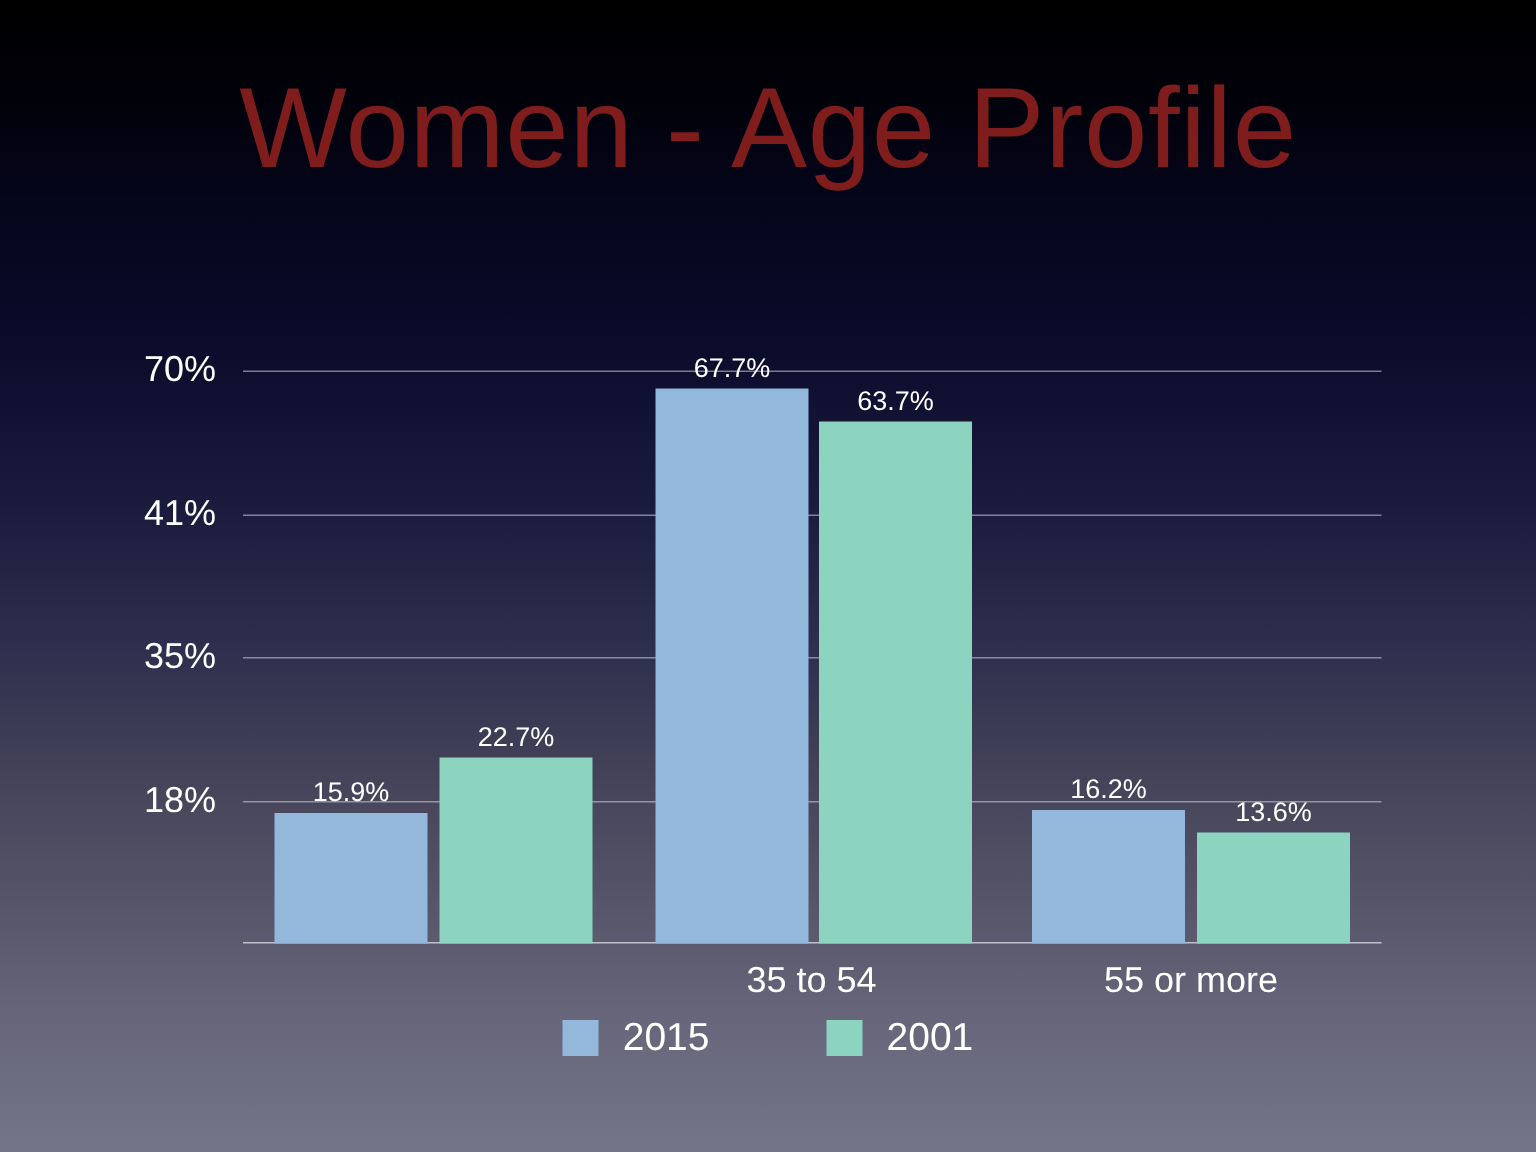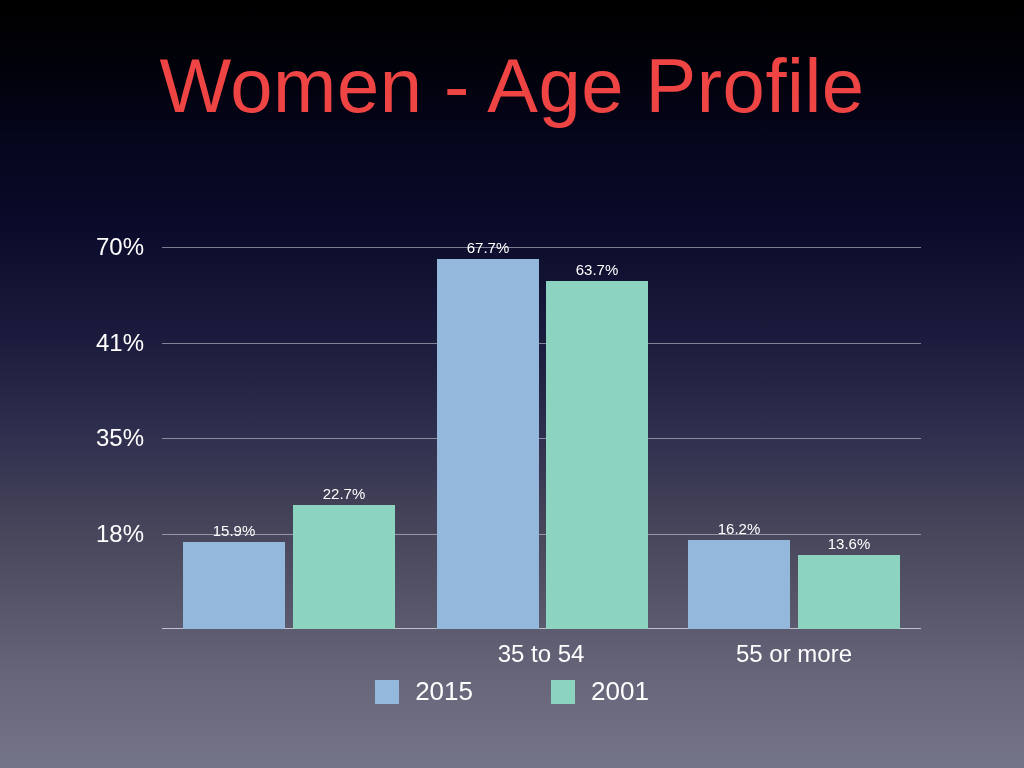--- a/index.html
+++ b/index.html
@@ -20,21 +20,21 @@
         #757589 100%);
     position:relative;
     -webkit-font-smoothing:antialiased;
   }
 
   
   #title-block { position:absolute; left:0; top:48px; width:1024px; text-align:center; }
   #chart-title {
     font-size:76px;
     font-weight:300;
-    color:#ef4444;
+    color:#7f1d1d;
     letter-spacing:0.5px;
     line-height:1.0;
     white-space:nowrap;
   }
   #chart-subtitle {
     font-size:31px;
     font-weight:300;
     color:#f2f2f5;
     margin-top:20px;
     letter-spacing:0.3px;
@@ -83,21 +83,21 @@
     bottom:0;
     width:102px;
   }
   .bar.series-2015 { background:#93b8dc; }
   .bar.series-2008 { background:#8cd3c0; }
 
   .bar-label {
     position:absolute;
     width:160px;
     text-align:center;
-    font-size:15px;
+    font-size:18px;
     font-weight:300;
     color:#ffffff;
     white-space:nowrap;
     transform:translateX(-50%);
   }
 
   
   #category-labels { position:absolute; left:162px; top:640px; width:759px; height:32px; }
   #category-labels .cat {
     position:absolute;

